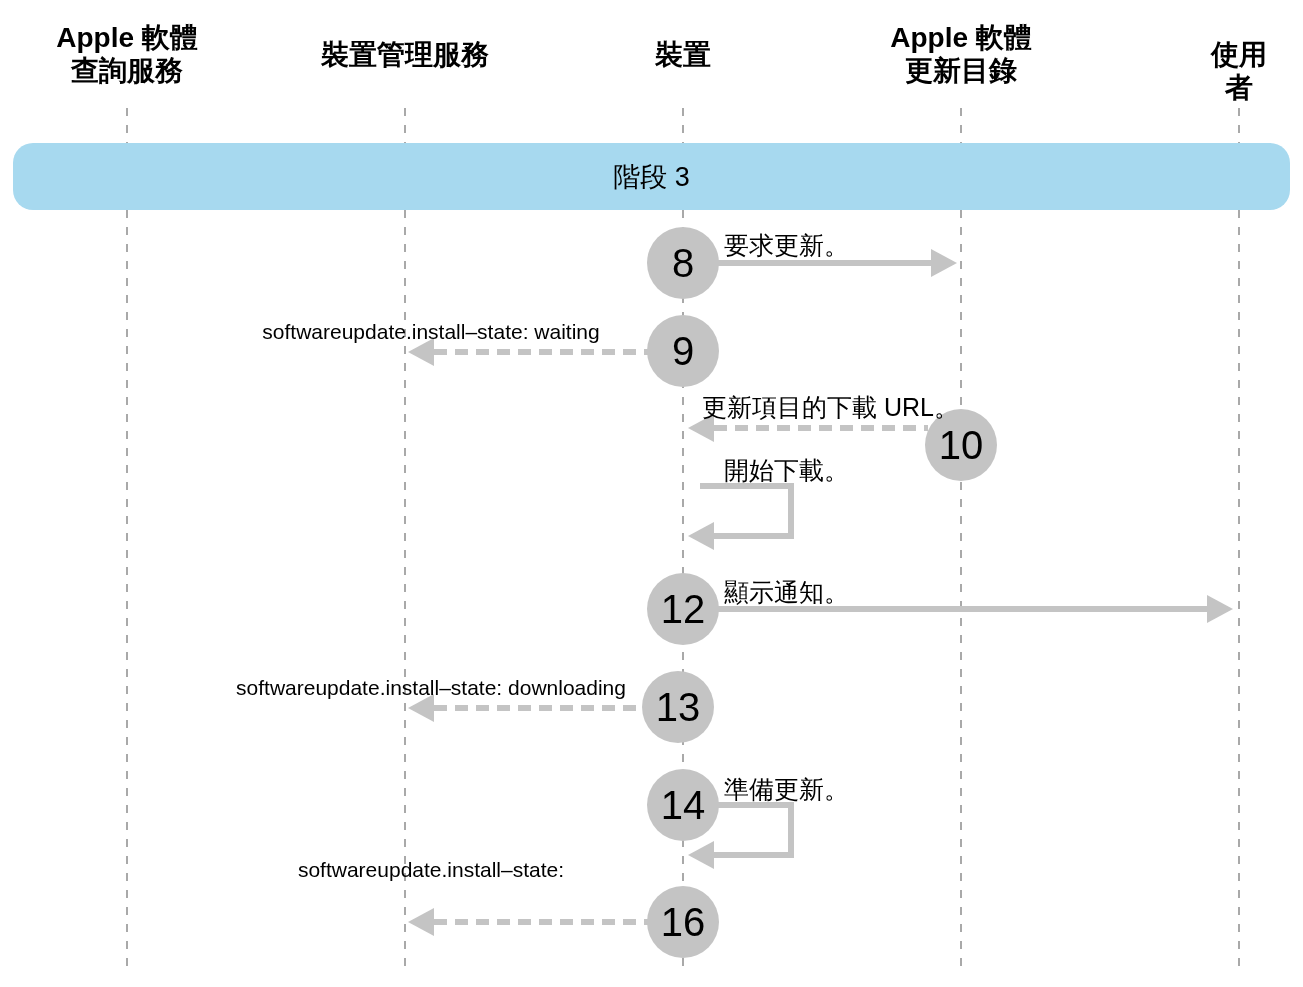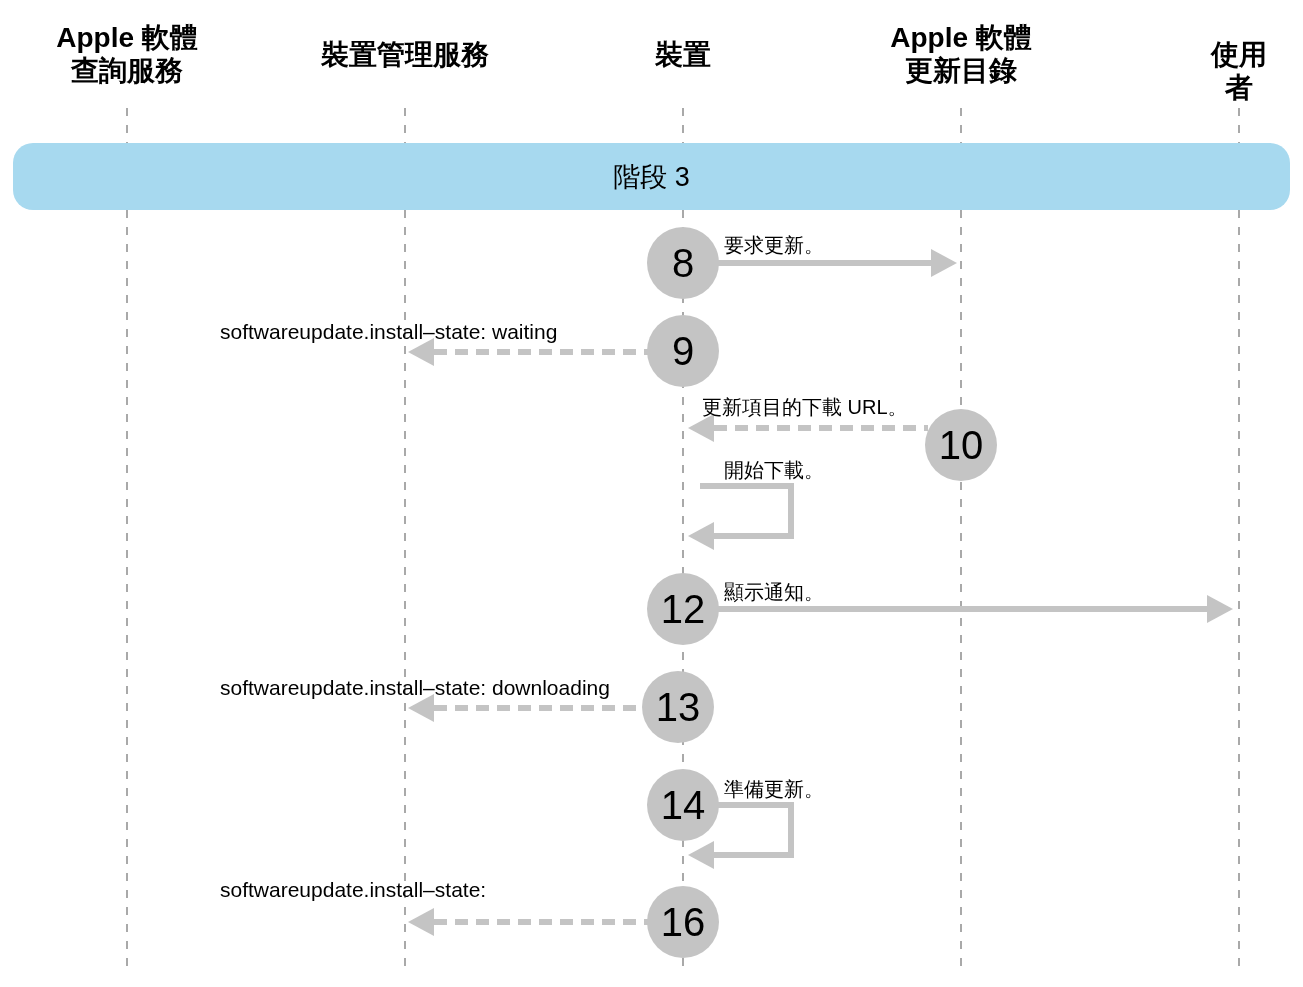--- a/index.html
+++ b/index.html
@@ -30,23 +30,23 @@
   .head-right{position:absolute;width:0;height:0;z-index:2;
     border-top:14px solid transparent;border-bottom:14px solid transparent;border-left:26px solid #c4c4c4;}
   .head-left{position:absolute;width:0;height:0;z-index:2;
     border-top:14px solid transparent;border-bottom:14px solid transparent;border-right:26px solid #c4c4c4;}
 
   
   .loop{position:absolute;width:94px;height:56px;box-sizing:border-box;z-index:2;
     border:6px solid #c4c4c4;border-left:none;}
 
   
-  .msg{position:absolute;font-size:20px;line-height:28px;white-space:nowrap;z-index:5;}
+  .msg{position:absolute;font-size:25px;line-height:28px;white-space:nowrap;z-index:5;}
   .msg-latin{position:absolute;font-size:21px;line-height:27px;white-space:nowrap;
-    text-align:left;z-index:5;}
+    text-align:center;z-index:5;}
 </style>
 </head>
 <body>
 
 <div class="stage">
 
   <div class="lifeline" style="left:126px"></div>
   <div class="lifeline" style="left:404px"></div>
   <div class="lifeline" style="left:682px"></div>
   <div class="lifeline" style="left:960px"></div>
@@ -105,18 +105,18 @@
 
   <div class="loop" style="left:700px;top:802px"></div>
   <div class="head-left" style="left:688px;top:841px"></div>
   <div class="msg" style="left:724px;top:775px">準備更新。</div>
   <div class="circle" style="left:647px;top:769px">
       <span>14</span>
     </div>
 
   <div class="shaft-dashed" style="left:434px;top:919px;width:216px"></div>
   <div class="head-left" style="left:408px;top:908px"></div>
-  <div class="msg-latin" style="left:220px;top:876px;width:422px">softwareupdate.install–state:</div>
+  <div class="msg-latin" style="left:220px;top:856px;width:422px">softwareupdate.install–state:</div>
   <div class="circle" style="left:647px;top:886px">
       <span>16</span>
     </div>
 
 </div>
 
 </body></html>

